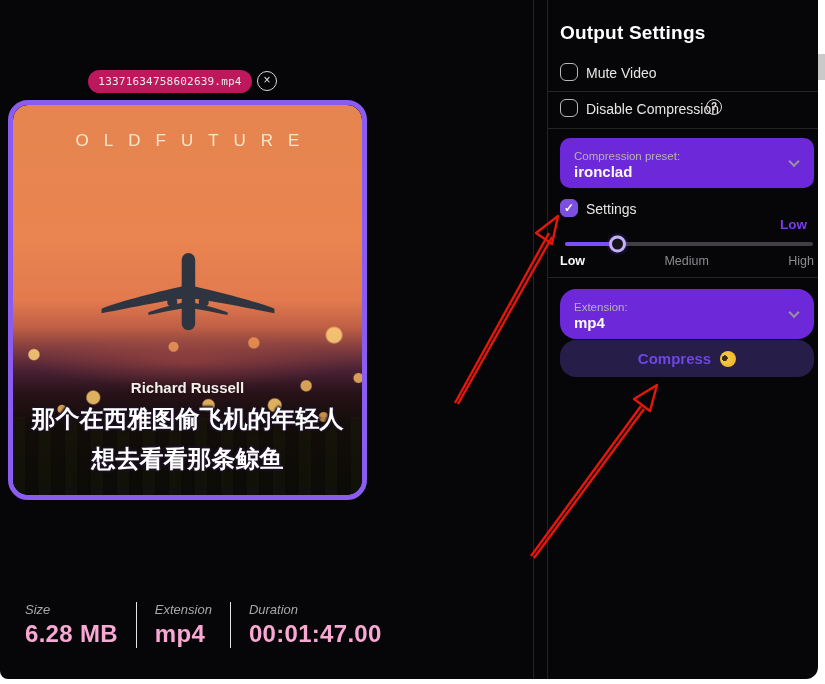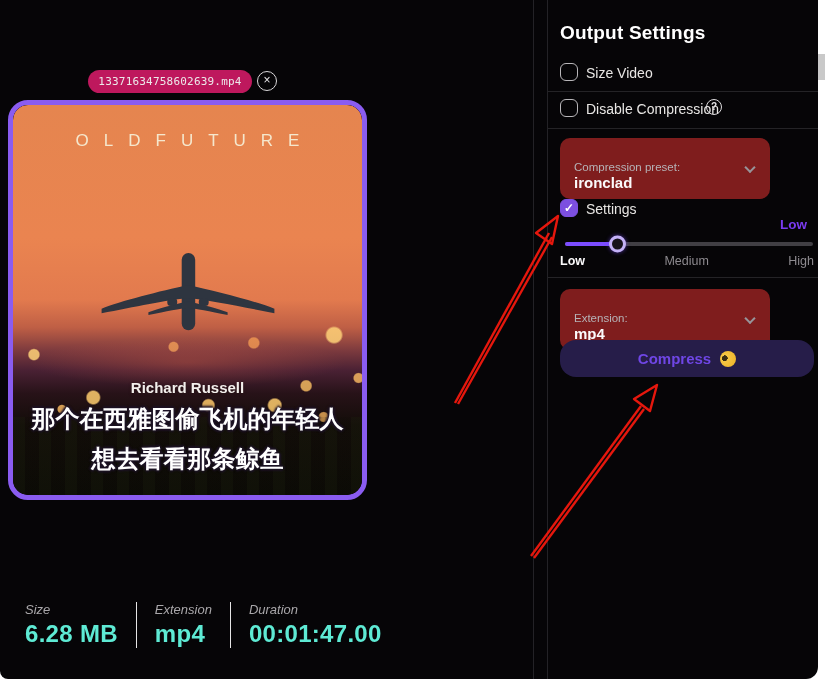--- a/index.html
+++ b/index.html
@@ -39,34 +39,34 @@
   .credit { position:absolute; top:274px; left:0; right:0; text-align:center; color:#f3efec; font-weight:700; font-size:15px;
     text-shadow:0 1px 3px rgba(40,20,20,.7); }
   .subtitle { position:absolute; left:0; right:0; text-align:center; color:#fff; font-weight:800; font-size:24px; line-height:1.2;
     text-shadow:-2px 0 2px rgba(30,20,40,.9), 2px 0 2px rgba(30,20,40,.9), 0 -2px 2px rgba(30,20,40,.9), 0 2px 2px rgba(30,20,40,.9); }
   .sub1 { top:300px; } .sub2 { top:340px; }
 
   .stats { position:absolute; left:25px; top:602px; display:flex; }
   .stat { padding-right:18px; }
   .stat + .stat { border-left:1px solid #e5e5e5; padding-left:18px; }
   .stat-label { font-style:italic; color:#a9a7aa; font-size:13px; margin-bottom:3px; }
-  .stat-value { color:#5eead4; font-size:24px; font-weight:600; letter-spacing:.3px; }
+  .stat-value { color:#f9a8d4; font-size:24px; font-weight:600; letter-spacing:.3px; }
 
   .gutter { position:absolute; top:0; bottom:0; width:1px; background:#232226; }
 
   
   .panel-title { position:absolute; left:560px; top:22px; color:#fff; font-size:19px; font-weight:600; letter-spacing:.2px; }
   .chk { position:absolute; width:18px; height:18px; border:1.6px solid #b9b7ba; border-radius:6px; background:transparent; cursor:pointer; }
   .chk.checked { background:#7c4fe0; border-color:#7c4fe0; color:#fff; font-size:12px; line-height:16px; text-align:center; font-weight:700; }
   .chk-label { position:absolute; color:#e8e6e4; font-size:14px; }
   .divider-h { position:absolute; left:548px; width:271px; height:1px; background:#242326; }
   .help-icon { position:absolute; left:706px; top:99px; width:16px; height:16px; border:1.5px solid #dddbdd; border-radius:50%;
     color:#e9e7e9; font-size:10px; line-height:13px; text-align:center; font-weight:700; cursor:pointer; }
 
-  .dd { position:absolute; left:560px; width:210px; background:#7f1d1d; border-radius:10px; padding:23px 14px 8px; cursor:pointer; }
+  .dd { position:absolute; left:560px; width:254px; background:#6d28d9; border-radius:10px; padding:12px 14px 8px; cursor:pointer; }
   .dd-label { color:#b6b3b7; font-size:11.5px; margin-bottom:1px; }
   .dd-value { color:#fbfafb; font-size:15px; font-weight:600; }
   .chevron { position:absolute; right:16px; top:50%; width:8px; height:8px; border-right:2px solid #97949a; border-bottom:2px solid #97949a;
     transform:translateY(-70%) rotate(45deg); }
 
   .q-value { position:absolute; right:11px; top:217px; color:#7a3bf0; font-size:13.5px; font-weight:700; }
   .slider { position:absolute; left:565px; top:242px; width:248px; height:4px; background:#413f44; border-radius:2px; cursor:pointer; }
   .slider-fill { position:absolute; left:0; top:0; height:4px; background:#7c4dff; border-radius:2px; }
   .slider-thumb { position:absolute; top:50%; width:17px; height:17px; transform:translateY(-50%); border-radius:50%;
     background:#17121c; border:3px solid #c4b2f7; box-shadow:0 0 4px rgba(124,77,255,.6); cursor:grab; }
@@ -129,21 +129,21 @@
         <div class="stat-value">00:01:47.00</div>
       </div>
     </div>
 
     <div class="gutter" style="left:533px"></div>
     <div class="gutter" style="left:547px"></div>
 
     <div class="panel-title">Output Settings</div>
 
     <div class="chk" style="left:560px; top:63px;"></div>
-    <div class="chk-label" style="left:586px; top:65px;">Size Video</div>
+    <div class="chk-label" style="left:586px; top:65px;">Mute Video</div>
     <div class="divider-h" style="top:91px"></div>
 
     <div class="chk" style="left:560px; top:99px;"></div>
     <div class="chk-label" style="left:586px; top:101px;">Disable Compression</div>
     <div class="help-icon">?</div>
     <div class="divider-h" style="top:128px"></div>
 
     <div class="dd" style="top:138px;">
       <div class="dd-label">Compression preset:</div>
       <div class="dd-value">ironclad</div>
@@ -158,21 +158,21 @@
       <div class="slider-fill" style="width: 21%;"></div>
       <div class="slider-thumb" style="left: calc(21% - 8px);"></div>
     </div>
     <div class="tick-row">
       <span class="tick first">Low</span>
       <span class="tick">Medium</span>
       <span class="tick">High</span>
     </div>
     <div class="divider-h" style="top:277px"></div>
 
-    <div class="dd" style="top:289px;">
+    <div class="dd" style="top:289px;border-radius:16px;">
       <div class="dd-label">Extension:</div>
       <div class="dd-value">mp4</div>
       <div class="chevron"></div>
     </div>
 
     <button class="compress-btn">
       <span>Compress</span>
       <span class="fist"></span>
     </button>
 

